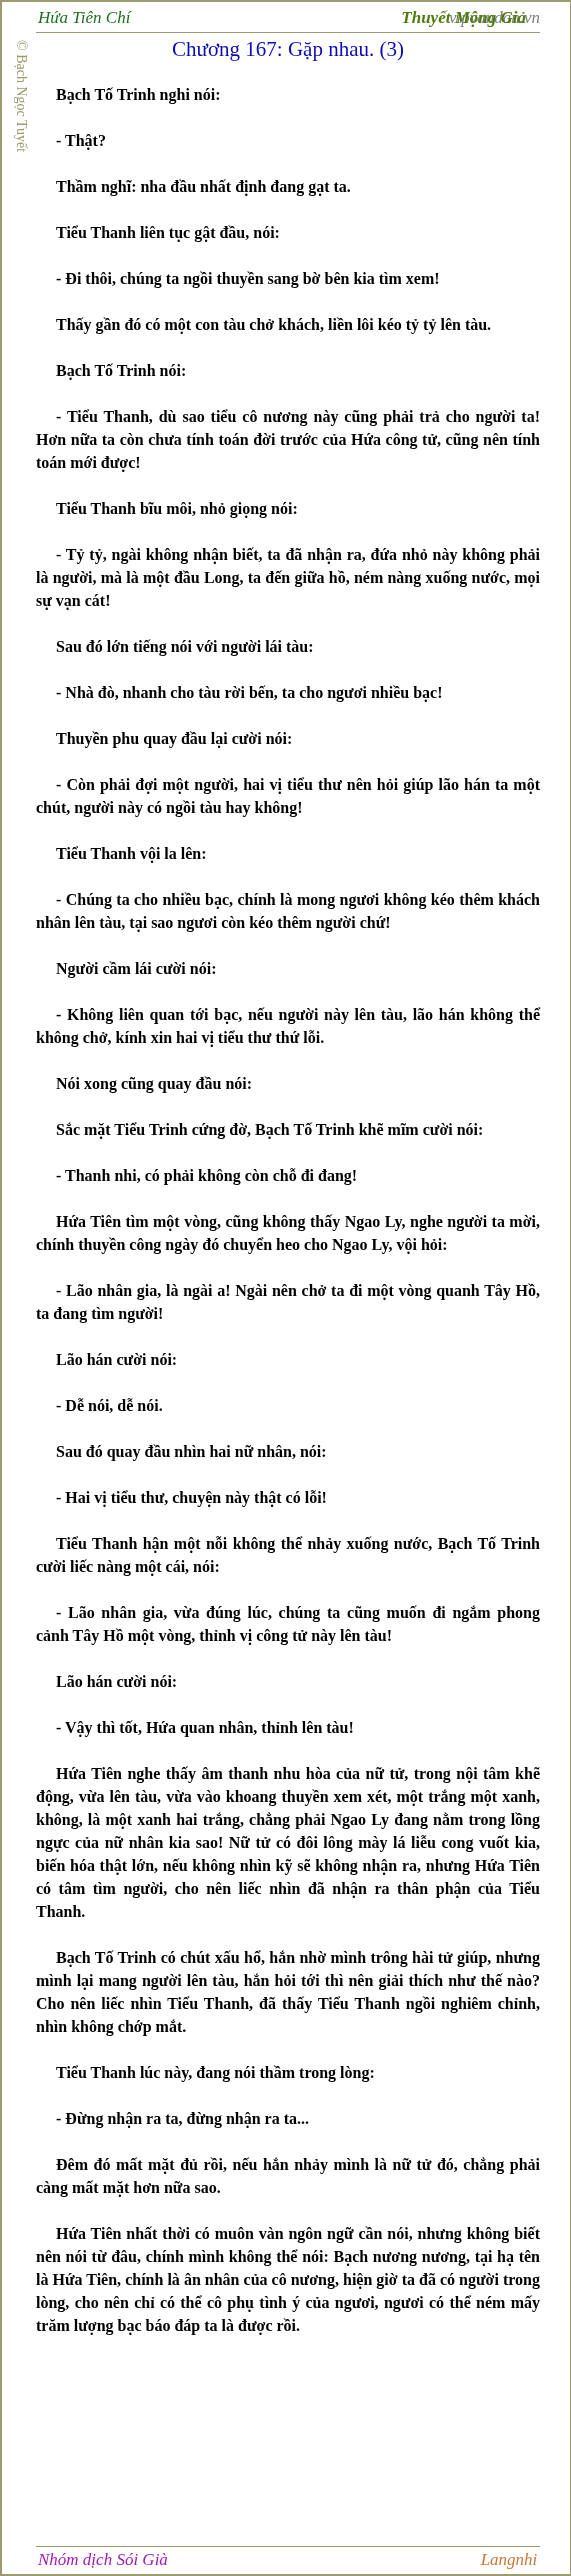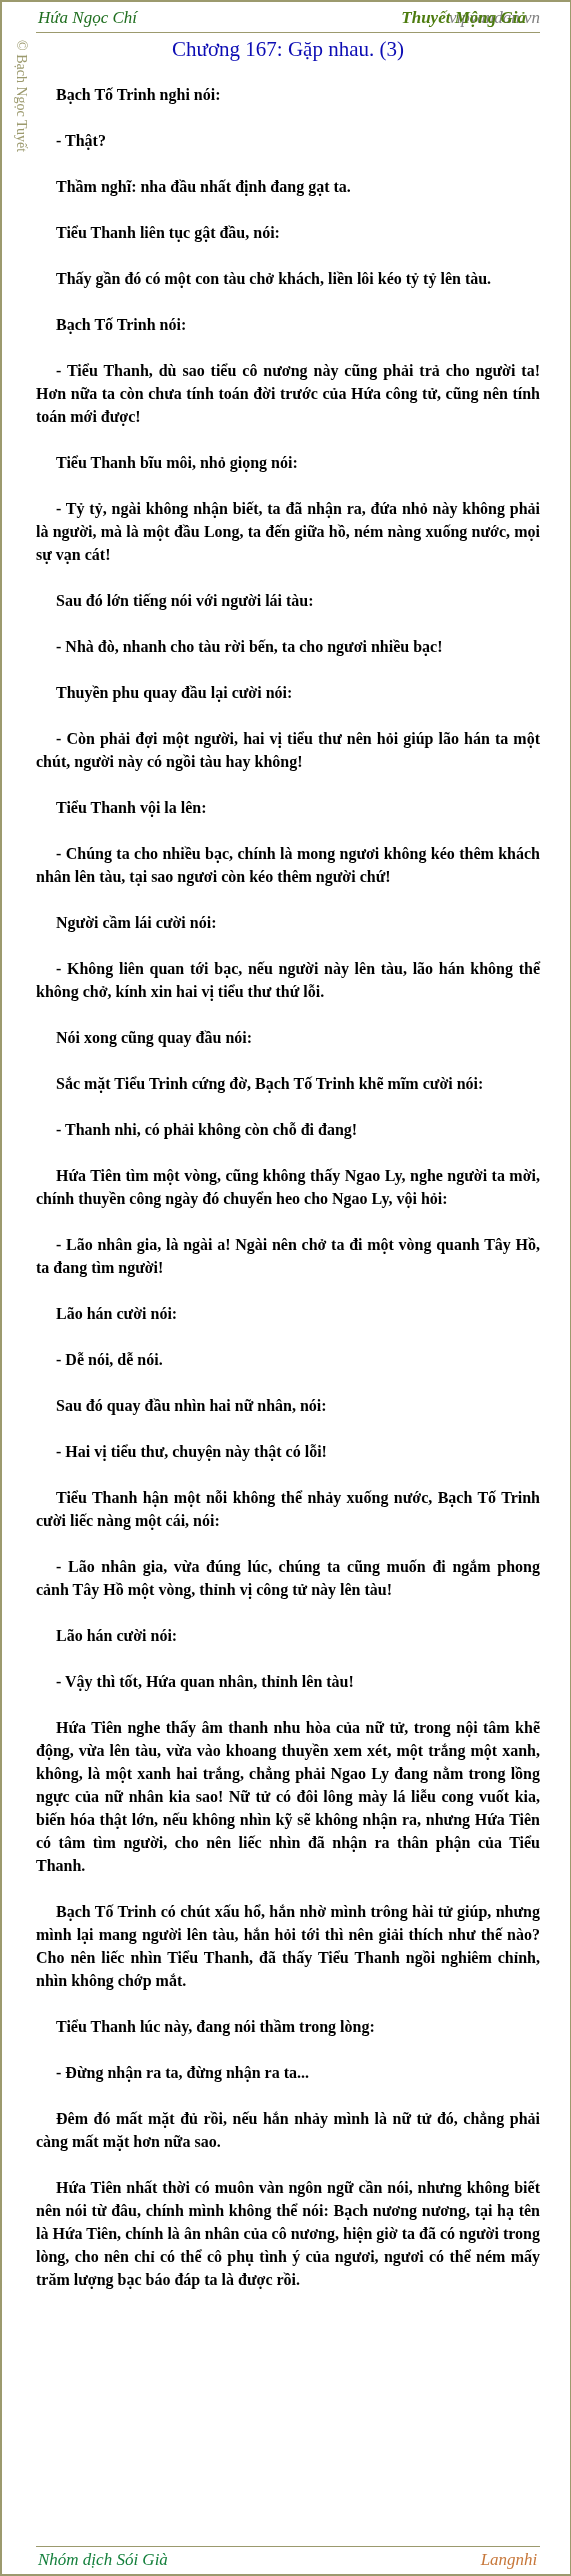--- a/index.html
+++ b/index.html
@@ -50,45 +50,46 @@
     color: #000000;
     text-align: justify;
   }
   .content p { margin: 0 0 23px 0; text-indent: 20px; font-weight: bold; }
   .footer {
     position: absolute; left: 34px; top: 2544px; width: 504px; height: 27px;
     border-top: 1.3px solid #9c9a6e;
     font-family: "Liberation Serif", serif;
     font-style: italic; font-size: 17px; line-height: 24px;
   }
-  .footer .left { position: absolute; left: 2px; top: 1.3px; color: #15803d; }
+  .footer .left { position: absolute; left: 2px; top: 1.3px; color: #a21caf; }
   .footer .right { position: absolute; right: 2.7px; top: 1.3px; color: #c7773a; }
 </style>
 </head>
 <body>
 
 <div class="frame">
 
   <div class="side-label">
     <span>© Bạch Ngọc Tuyết</span>
   </div>
 
   <div class="header">
-    <span class="left">Hứa Ngọc Chí</span>
+    <span class="left">Hứa Tiên Chí</span>
     <span class="center">vipvandan.vn</span>
     <span class="right">Thuyết Mộng Giả</span>
   </div>
 
   <div class="title">Chương 167: Gặp nhau. (3)</div>
 
   <div class="content">
     <p>Bạch Tố Trinh nghi nói:</p>
     <p>- Thật?</p>
     <p>Thầm nghĩ: nha đầu nhất định đang gạt ta.</p>
     <p>Tiểu Thanh liên tục gật đầu, nói:</p>
+    <p>- Đi thôi, chúng ta ngồi thuyền sang bờ bên kia tìm xem!</p>
     <p>Thấy gần đó có một con tàu chở khách, liền lôi kéo tỷ tỷ lên tàu.</p>
     <p>Bạch Tố Trinh nói:</p>
     <p>- Tiểu Thanh, dù sao tiểu cô nương này cũng phải trả cho người ta! Hơn nữa ta còn chưa tính toán đời trước của Hứa công tử, cũng nên tính toán mới được!</p>
     <p>Tiểu Thanh bĩu môi, nhỏ giọng nói:</p>
     <p>- Tỷ tỷ, ngài không nhận biết, ta đã nhận ra, đứa nhỏ này không phải là người, mà là một đầu Long, ta đến giữa hồ, ném nàng xuống nước, mọi sự vạn cát!</p>
     <p>Sau đó lớn tiếng nói với người lái tàu:</p>
     <p>- Nhà đò, nhanh cho tàu rời bến, ta cho ngươi nhiều bạc!</p>
     <p>Thuyền phu quay đầu lại cười nói:</p>
     <p>- Còn phải đợi một người, hai vị tiểu thư nên hỏi giúp lão hán ta một chút, người này có ngồi tàu hay không!</p>
     <p>Tiểu Thanh vội la lên:</p>

